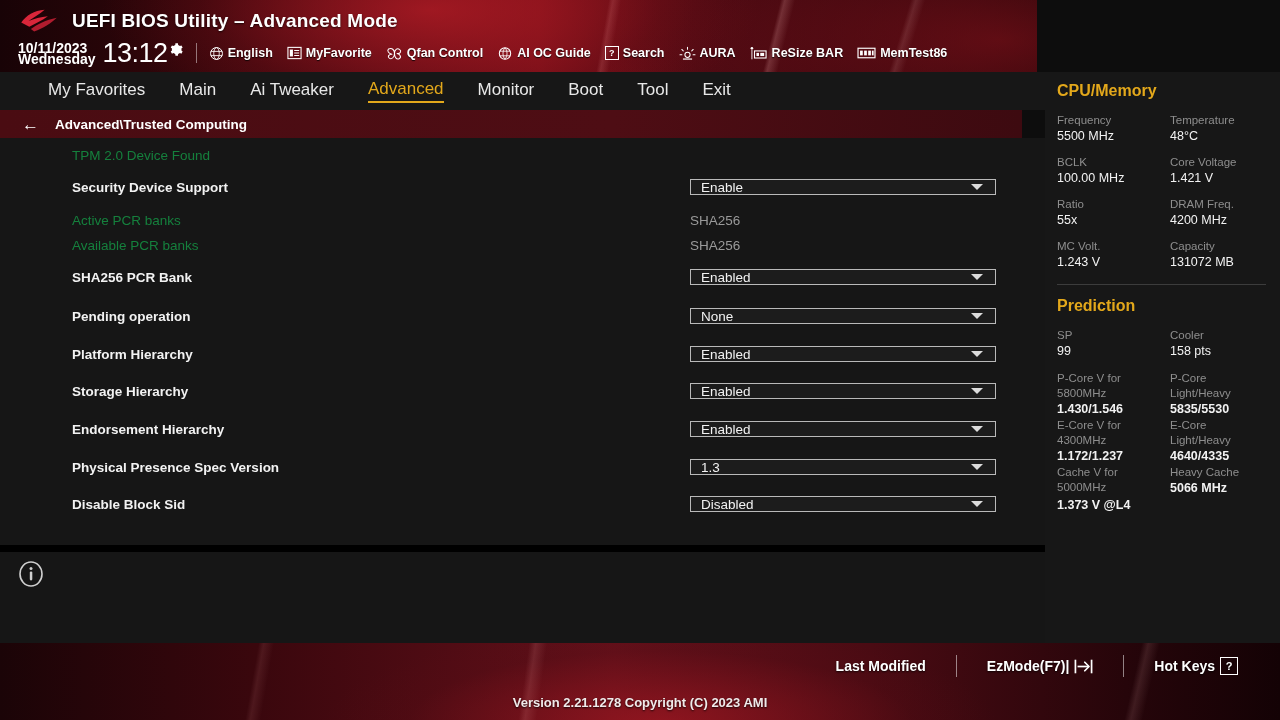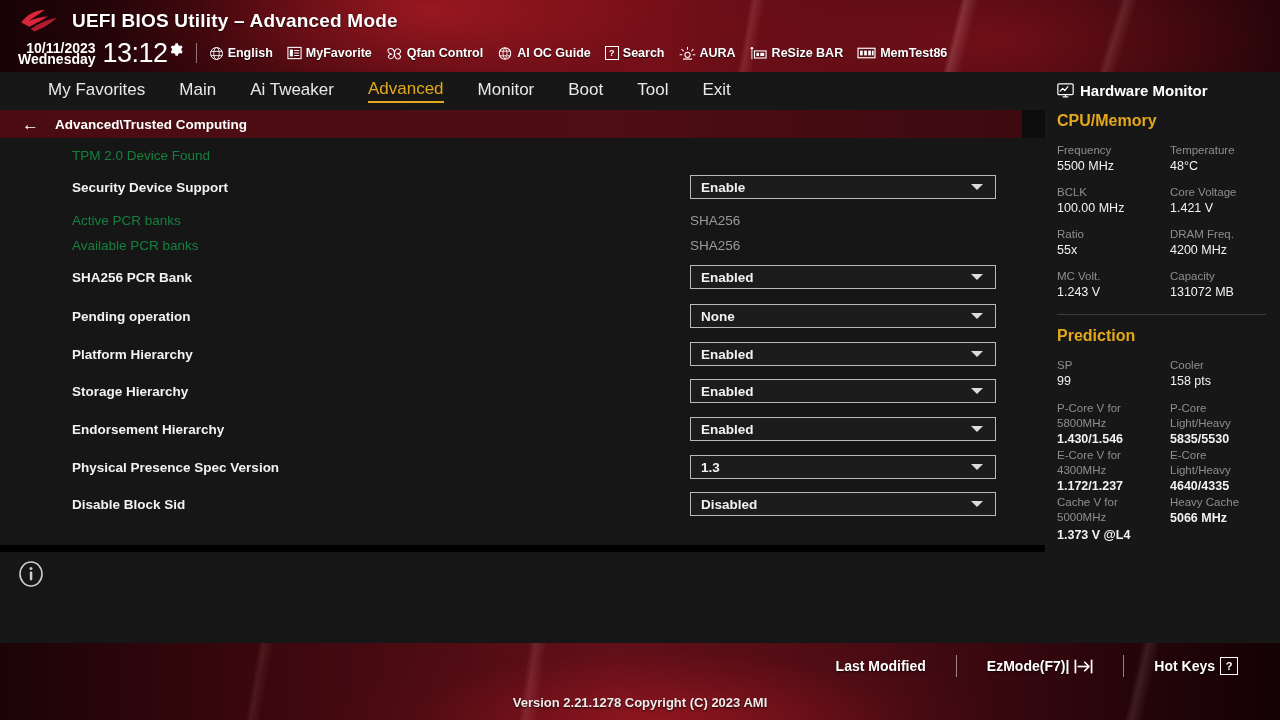--- a/index.html
+++ b/index.html
@@ -6,30 +6,29 @@
   * { margin:0; padding:0; box-sizing:border-box; }
   html,body { width:1280px; height:720px; overflow:hidden; background:#000; }
   body {
     font-family:"Liberation Sans", sans-serif;
     -webkit-font-smoothing:antialiased;
   }
   #root { position:relative; width:1280px; height:720px; background:#0d0d0d; }
 
   
   .header {
-    position:absolute; left:0; top:0; width:1280px; height:72px;
+    position:absolute; left:0; top:0; width:1037px; height:72px;
     background:
       linear-gradient(100deg, rgba(255,255,255,0.00) 58%, rgba(255,160,160,0.16) 58.4%, rgba(255,255,255,0.0) 59.2%),
       linear-gradient(104deg, rgba(255,255,255,0.00) 74%, rgba(255,190,190,0.20) 74.4%, rgba(255,255,255,0.0) 75.4%),
       linear-gradient(107deg, rgba(255,255,255,0.00) 86%, rgba(255,200,200,0.13) 86.5%, rgba(255,255,255,0.0) 87.4%),
       radial-gradient(ellipse 420px 150px at 430px 10px, rgba(190,30,40,0.65) 0%, rgba(120,15,25,0.25) 55%, rgba(0,0,0,0) 78%),
       radial-gradient(ellipse 520px 200px at 1000px 40px, rgba(150,20,30,0.55) 0%, rgba(70,10,18,0.2) 60%, rgba(0,0,0,0) 80%),
       linear-gradient(90deg, #180306 0%, #2c0509 14%, #5e0c14 38%, #7d1019 52%, #4e0a12 70%, #30060c 86%, #180306 100%);
     overflow:hidden;
-    text-align:right;
   }
   .hdr-title-row { position:absolute; left:18px; top:8px; display:flex; align-items:center; gap:12px; }
   .rog-logo { width:42px; height:26px; display:block; }
   .hdr-title {
     color:#fff; font-size:19px; font-weight:bold; letter-spacing:0.2px;
     text-shadow:0 1px 2px rgba(0,0,0,.7);
   }
   .hdr-info-row { position:absolute; left:18px; top:38px; display:flex; align-items:center; height:30px; }
   .date-block { display:flex; flex-direction:column; line-height:11px; margin-right:7px; padding-top:1px; }
   .date-block span { color:#fff; font-size:14px; font-weight:bold; letter-spacing:0; }
@@ -65,23 +64,23 @@
   .settings {
     position:absolute; left:0; top:138px; width:1045px; height:407px;
     background:#161616; overflow:hidden;
   }
   .row { position:absolute; left:0; width:1045px; height:26px; display:flex; align-items:center; }
   .row .label { position:absolute; left:72px; font-size:13.5px; white-space:nowrap; }
   .row.opt .label { color:#f2f2f2; font-weight:bold; }
   .row.ro .label  { color:#15803d; font-weight:normal; }
   .row .rovalue { position:absolute; left:690px; color:#9a9a9a; font-size:13.5px; }
   .ddl {
-    position:absolute; left:690px; width:306px; height:24px;
+    position:absolute; left:690px; width:306px; height:16px;
     background:#1c1c1c; border:1px solid #b9b9b9;
-    display:flex; align-items:center; cursor:pointer;font-weight:bold;
+    display:flex; align-items:center; cursor:pointer;
   }
   .ddl .val { color:#f2f2f2; font-size:13.5px; padding-left:10px; flex:1; }
   .ddl .caret {
     width:0; height:0; border-left:6px solid transparent; border-right:6px solid transparent;
     border-top:6px solid #dcdcdc; margin-right:12px;
   }
 
   .blackband { position:absolute; left:0; top:545px; width:1045px; height:7px; background:#000; }
 
   
@@ -333,29 +332,20 @@
   <div class="helppanel">
     <svg class="info-ic" width="26" height="26" viewBox="0 0 26 26">
       <ellipse cx="13" cy="13" rx="11" ry="12" fill="none" stroke="#cfcfcf" stroke-width="1.6"></ellipse>
       <circle cx="13" cy="7.4" r="1.5" fill="#cfcfcf"></circle>
       <rect x="11.8" y="10.4" width="2.5" height="9" rx="1.1" fill="#cfcfcf"></rect>
     </svg>
     <span></span>
   </div>
 
   <div class="hwmon">
-    <div class="hw-head">
-      <svg width="17" height="15" viewBox="0 0 24 21">
-        <rect x="1.2" y="1.2" width="21.6" height="15" rx="1.6" fill="none" stroke="#fff" stroke-width="1.7"></rect>
-        <polyline points="4.5,11.5 8,7.5 11,10.5 15.5,5" fill="none" stroke="#fff" stroke-width="1.7" stroke-linejoin="round" stroke-linecap="round"></polyline>
-        <line x1="8" y1="19.5" x2="16" y2="19.5" stroke="#fff" stroke-width="1.7"></line>
-        <line x1="12" y1="16.2" x2="12" y2="19.5" stroke="#fff" stroke-width="1.7"></line>
-      </svg>
-      <span class="t">Hardware Monitor</span>
-    </div>
 
     <div class="hw-sect">CPU/Memory</div>
 
     <div class="hw-grid">
       <div class="hw-k">Frequency</div>
       <div class="hw-k">Temperature</div>
       <div class="hw-v">5500 MHz</div>
       <div class="hw-v">48°C</div>
 
       <div class="hw-k">BCLK</div>

